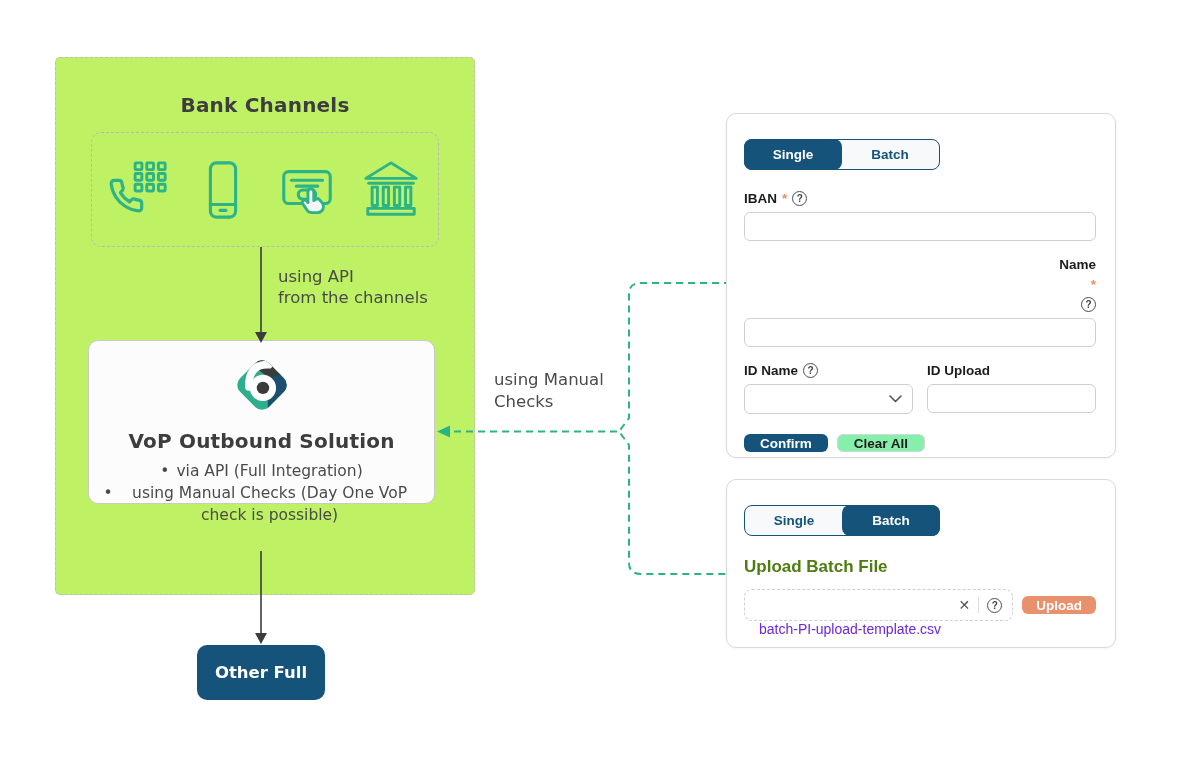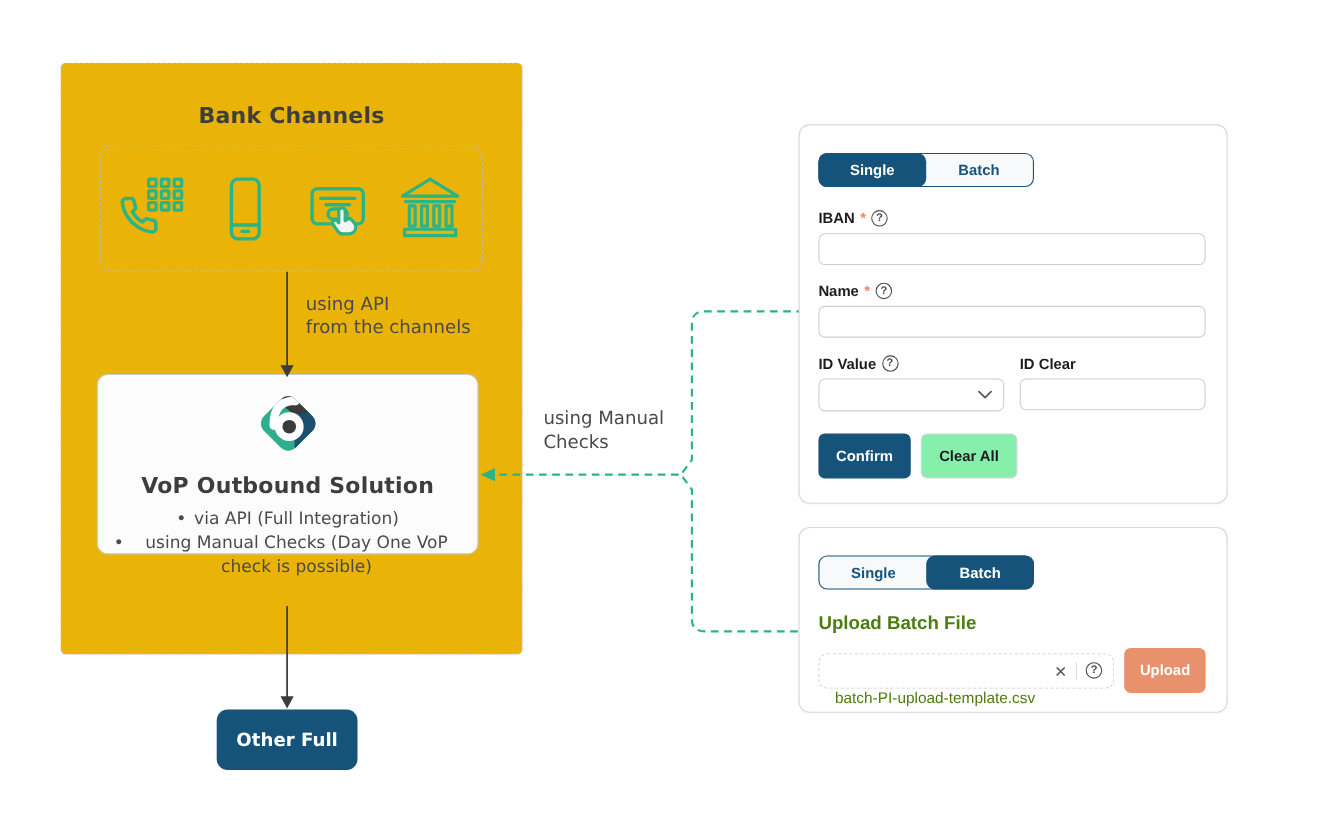--- a/index.html
+++ b/index.html
@@ -2,21 +2,21 @@
 <html><head>
 <meta charset="utf-8">
 <style>
   * { margin:0; padding:0; box-sizing:border-box; }
   html,body { width:1200px; height:761px; background:#ffffff; overflow:hidden; }
   body { position:relative; font-family:"DejaVu Sans", sans-serif; }
 
   
   .outer-box {
     position:absolute; left:55px; top:57px; width:420px; height:538px;
-    background:#eab308; border:1.5px dashed #bdbdbd; border-radius:5px;
+    background:#bef264; border:1.5px dashed #bdbdbd; border-radius:5px;
   }
   .bank-title {
     position:absolute; top:35px; left:0; width:100%;
     text-align:center; font-size:20px; font-weight:600; color:#3e3e3e;
     letter-spacing:.2px;
   }
   .channels-box {
     position:absolute; top:74px; left:35px; width:348px; height:115px;
     border:1.5px dashed #b9b9b9; border-radius:10px;
     display:flex; align-items:center; justify-content:space-between;
@@ -86,48 +86,48 @@
     width:15px; height:15px; border:1.4px solid #4f4f4f; border-radius:50%;
     font-size:10px; font-weight:700; color:#444; cursor:pointer; flex:0 0 auto;
   }
   .text-input {
     width:100%; height:29px; border:1px solid #ccd0d4; border-radius:6px;
     background:#fff; padding:0 10px; font-size:13.5px; color:#222;
     font-family:"Liberation Sans", sans-serif; outline:none;
   }
   .mt-tabs-gap { margin-top:21px; }
   .mt-label-gap { margin-top:6px; }
-  .mt-row-gap { margin-top:16px; }
+  .mt-row-gap { margin-top:16px;flex-direction:column; }
 
   .id-row { display:flex; gap:14px; margin-top:16px; }
   .id-col { flex:1; min-width:0; }
   .select-wrap { position:relative; }
   .select-box {
     width:100%; height:30px; border:1px solid #ccd0d4; border-radius:6px;
     background:#fff; cursor:pointer;
   }
   .select-chevron { position:absolute; right:11px; top:11px; }
 
   .btn-row { display:flex; gap:9px; margin-top:20px; }
   .btn {
-    height:41px; border-radius:6px; font-size:13.5px; font-weight:700;
+    height:18px; border-radius:6px; font-size:13.5px; font-weight:700;
     font-family:"Liberation Sans", sans-serif; cursor:pointer;
     display:flex; align-items:center; justify-content:center; padding:0 16px;
   }
   .btn-primary { background:#15537b; color:#fff; border:none; }
   .btn-secondary { background:#86efac; color:#1c1c1c; border:1px solid #d5d8db; }
 
   .upload-heading { margin-top:21px; font-size:17px; font-weight:800; color:#4d7c0f; }
   .file-row { display:flex; gap:9px; margin-top:12px; align-items:center; }
   .file-chip {
     flex:1; height:32px; border:1.5px dashed #cfcfcf; border-radius:8px;
     display:flex; align-items:center; padding:0 10px 0 14px; gap:8px; background:#fff;
     min-width:0;
   }
-  .file-name { flex:1; font-size:14px; color:#4d7c0f; white-space:nowrap; overflow:hidden;margin-top:48px; }
+  .file-name { flex:1; font-size:14px; color:#6d28d9; white-space:nowrap; overflow:hidden;margin-top:48px; }
   .x-icon { font-size:14px; color:#555; cursor:pointer; line-height:1; }
   .chip-divider { width:1px; height:16px; background:#ddd; }
   .btn-upload { background:#e9906c; color:#fff; border:none; padding:0 14px; }
 </style>
 </head>
 <body>
 
 <div class="outer-box">
   <div class="bank-title">Bank Channels</div>
 
@@ -252,33 +252,33 @@
   <div class="field-label mt-row-gap">
     <span>Name</span>
     <span class="req">*</span>
     <span class="help">?</span>
   </div>
   <input class="text-input mt-label-gap" type="text" value="" style="">
 
   <div class="id-row">
     <div class="id-col">
       <div class="field-label">
-        <span>ID Value</span>
+        <span>ID Name</span>
         <span class="help">?</span>
       </div>
       <div class="select-wrap mt-label-gap">
         <div class="select-box"></div>
         <svg class="select-chevron" width="13" height="8" viewBox="0 0 13 8">
           <polyline points="1,1 6.5,6.5 12,1" fill="none" stroke="#555" stroke-width="1.6" stroke-linecap="round" stroke-linejoin="round"></polyline>
         </svg>
       </div>
     </div>
     <div class="id-col">
       <div class="field-label">
-        <span>ID Clear</span>
+        <span>ID Upload</span>
       </div>
       <input class="text-input mt-label-gap" type="text" value="" style="">
     </div>
   </div>
 
   <div class="btn-row">
     <button class="btn btn-primary">Confirm</button>
     <button class="btn btn-secondary">Clear All</button>
   </div>
 </div>

